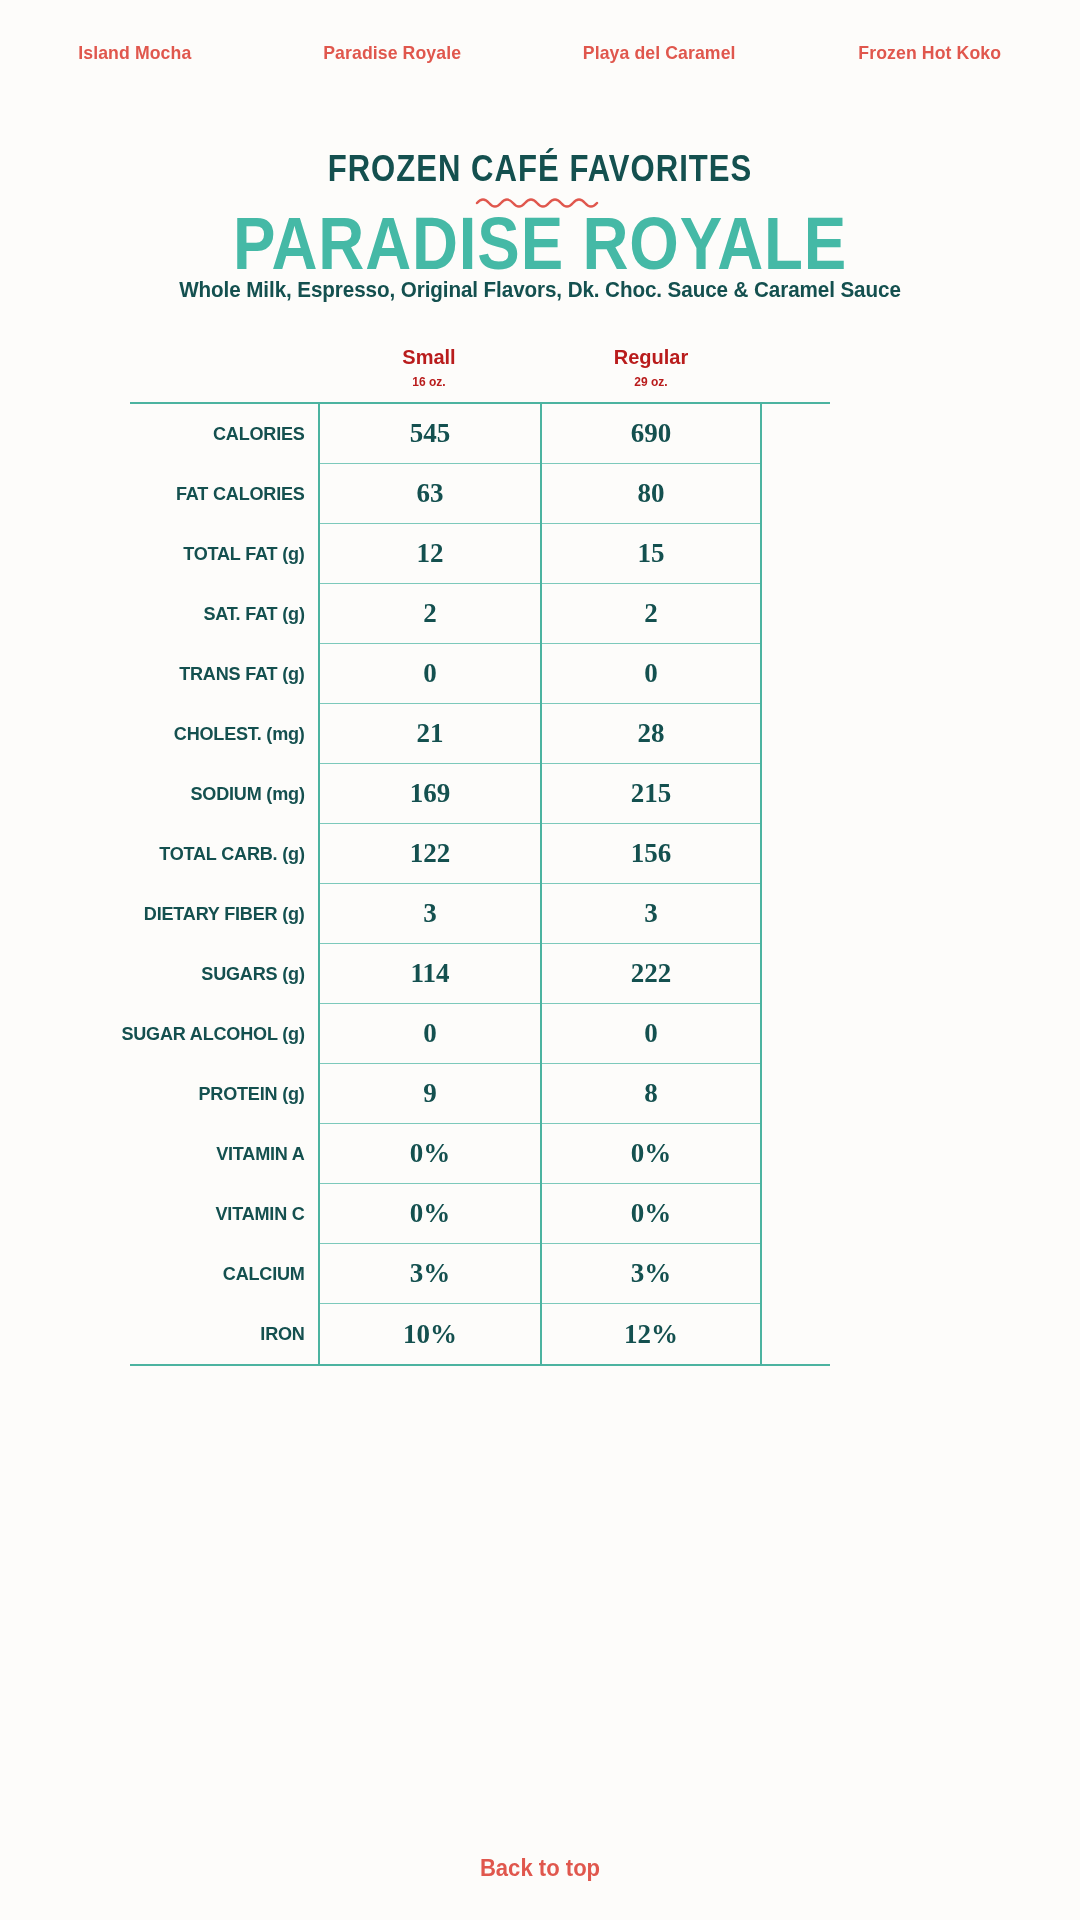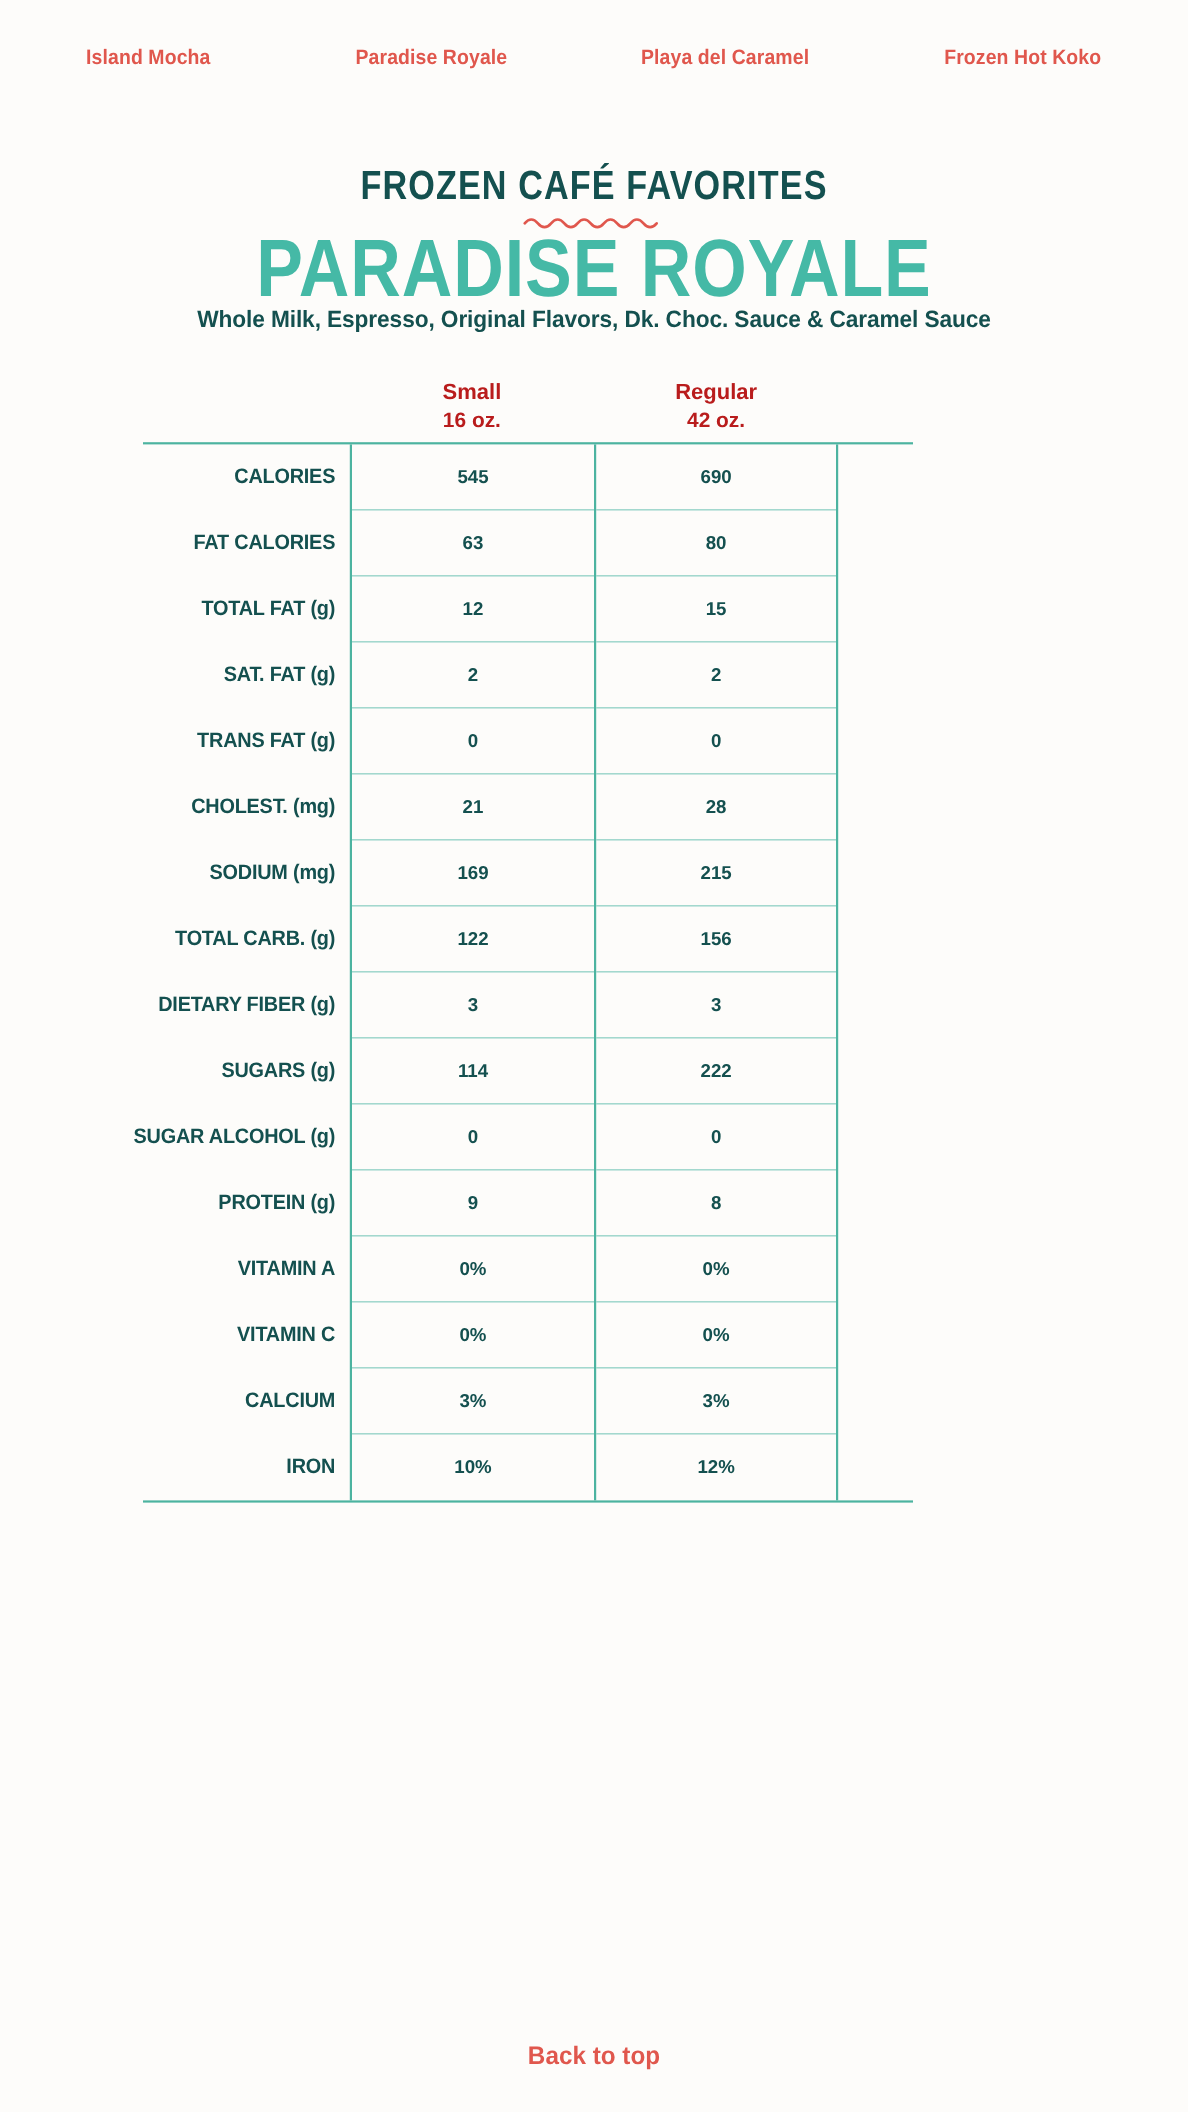--- a/index.html
+++ b/index.html
@@ -120,21 +120,21 @@
     width: 222px;
     flex: none;
     text-align: center;
     color: #b91c1c;
     font-family: "Liberation Sans", sans-serif;
     font-weight: bold;
     font-size: 20px;
     line-height: 25px;
     padding-top: 5px;
   }
-  .sh-col .oz { font-weight: bold; font-size: 19px; }
+  .sh-col .oz { font-weight: bold; font-size: 12px; }
 
   .grid {
     display: flex;
     border-top: 2px solid #4cb3a0;
     border-bottom: 2px solid #4cb3a0;
   }
 
   .labels-col {
     width: 188px;
     flex: none;
@@ -161,23 +161,23 @@
     border-left: 2px solid #4cb3a0;
   }
   .values-col.last { border-right: 2px solid #4cb3a0; }
 
   .value-cell {
     height: 60px;
     display: flex;
     align-items: center;
     justify-content: center;
     color: #14504f;
-    font-family: Liberation Sans, sans-serif;
-    font-weight: bold;
-    font-size: 17px;
+    font-family: Liberation Serif, serif;
+    font-weight: bold;
+    font-size: 27px;
     border-bottom: 1px solid #7cc9bb;
   }
   .value-cell.last-row { border-bottom: none; }
 
   
   .back-to-top {
     position: absolute;
     top: 1855px;
     left: 0;
     width: 1080px;
@@ -219,21 +219,21 @@
   <div class="table-wrap">
 
     <div class="size-header">
       <div class="sh-spacer"></div>
       <div class="sh-col">
         <div>Small</div>
         <div class="oz">16 oz.</div>
       </div>
       <div class="sh-col">
         <div>Regular</div>
-        <div class="oz">42 oz.</div>
+        <div class="oz">29 oz.</div>
       </div>
     </div>
 
     <div class="grid">
       <div class="labels-col" id="labels-col">
           <div class="label-cell">CALORIES</div>
           <div class="label-cell">FAT CALORIES</div>
           <div class="label-cell">TOTAL FAT (g)</div>
           <div class="label-cell">SAT. FAT (g)</div>
           <div class="label-cell">TRANS FAT (g)</div>

